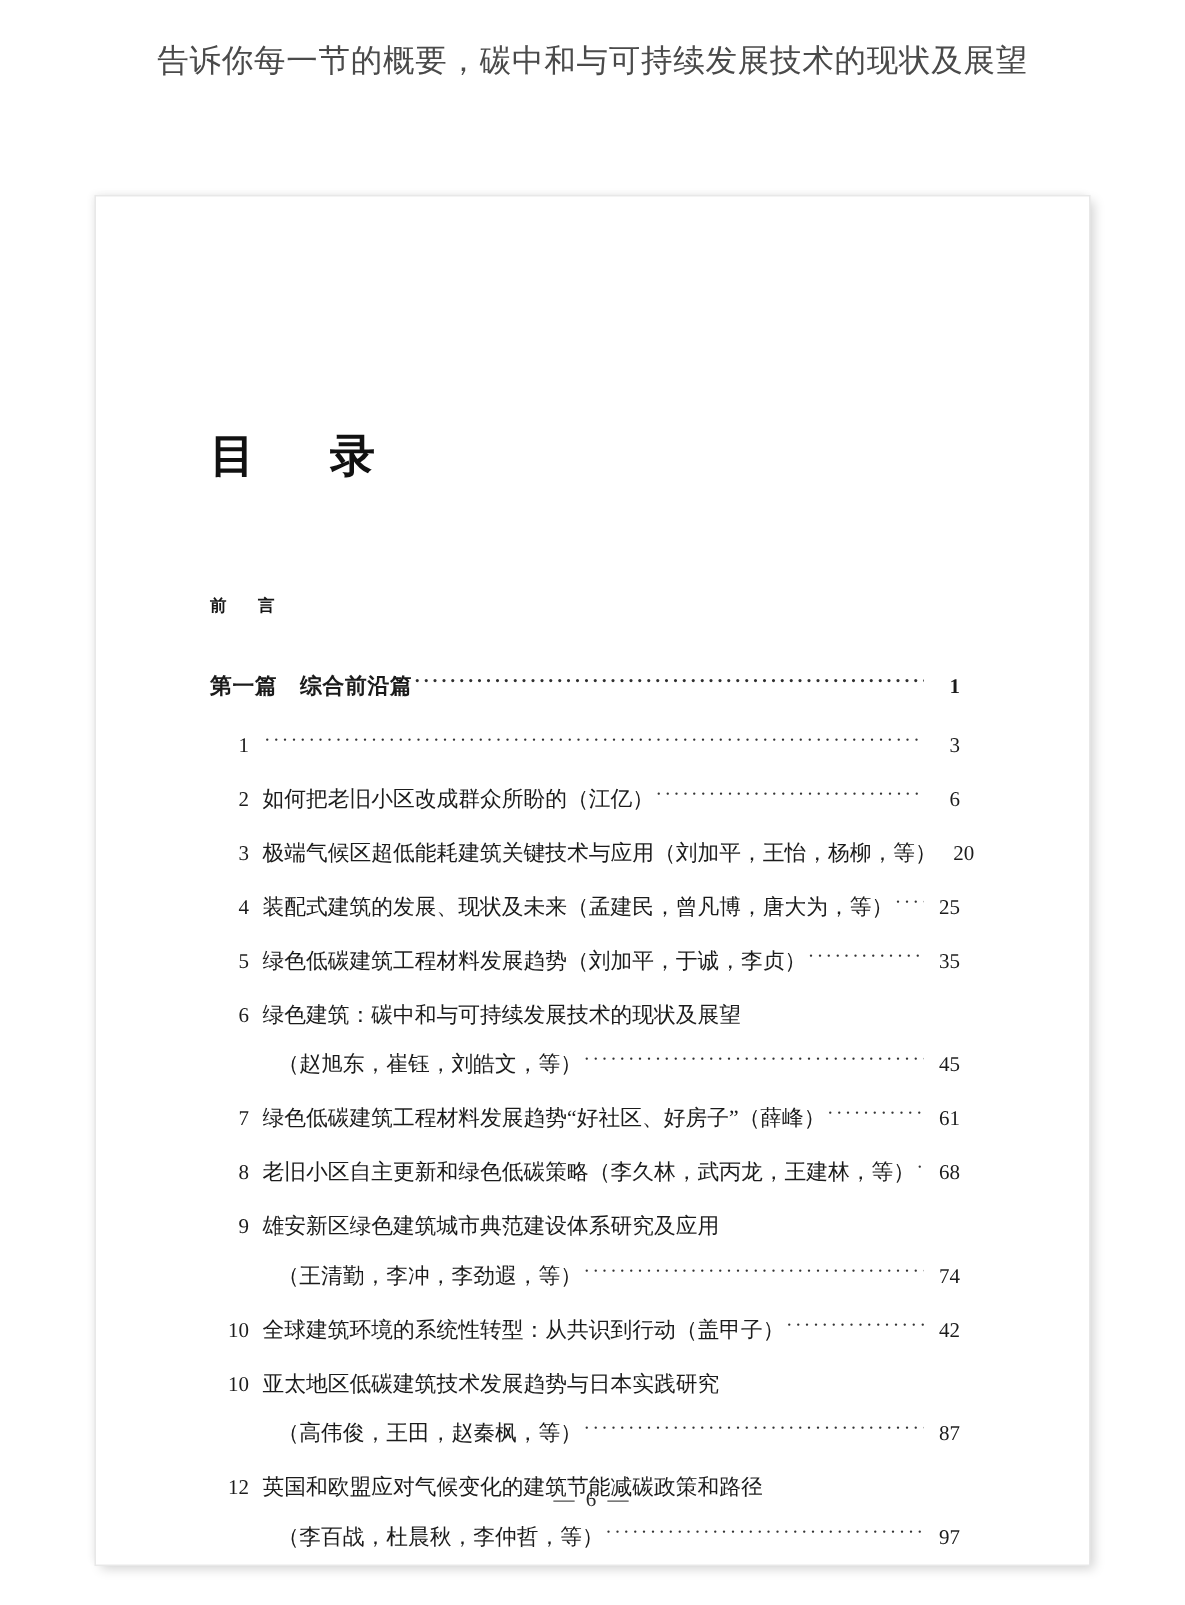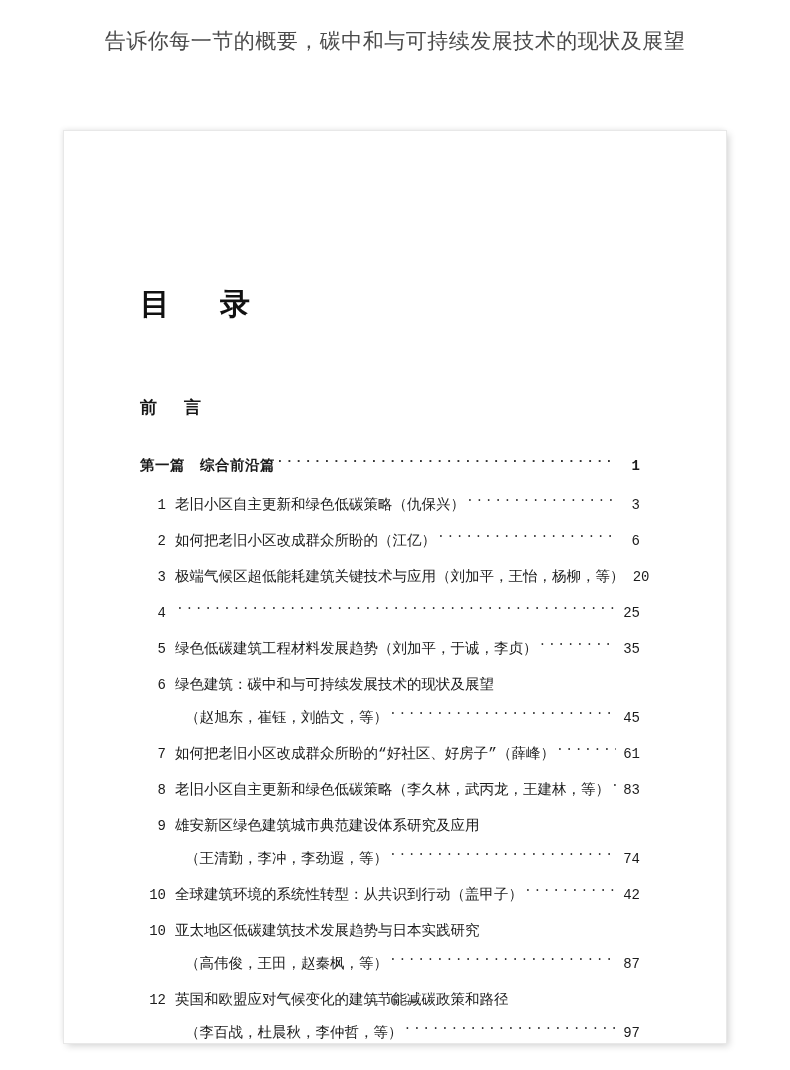--- a/index.html
+++ b/index.html
@@ -68,36 +68,35 @@
   .toc-body {
     position: absolute;
     left: 76px;
     top: 248px;
     width: 500px;
     color: #1b1b1b;
   }
 
   
   .preface-row {
-    font-size: 17px;
+    font-size: 11px;
     font-weight: bold;
     letter-spacing: 5px;
     color: #161616;
     margin-bottom: 38px;
   }
 
   
   .row {
     display: flex;
     align-items: baseline;
     font-size: 14.5px;
     line-height: 19px;
     margin-bottom: 17px;
     white-space: nowrap;
-    font-family: Liberation Mono, monospace;
   }
 
   .row .num {
     flex: 0 0 auto;
     width: 26px;
     text-align: right;
     font-size: 14px;
     color: #1b1b1b;
   }
   .row .gap {
@@ -182,21 +181,20 @@
 
       <div class="row section">
         <span class="sec-label">第一篇　综合前沿篇</span>
         <span class="leader"></span>
         <span class="pg">1</span>
       </div>
 
       <div class="row">
         <span class="num">1</span>
         <span class="gap"></span>
-        <span class="txt">老旧小区自主更新和绿色低碳策略（仇保兴）</span>
         <span class="leader"></span>
         <span class="pg">3</span>
       </div>
 
       <div class="row">
         <span class="num">2</span>
         <span class="gap"></span>
         <span class="txt">如何把老旧小区改成群众所盼的（江亿）</span>
         <span class="leader"></span>
         <span class="pg">6</span>
@@ -206,20 +204,21 @@
         <span class="num">3</span>
         <span class="gap"></span>
         <span class="txt">极端气候区超低能耗建筑关键技术与应用（刘加平，王怡，杨柳，等）</span>
         <span class="leader"></span>
         <span class="pg">20</span>
       </div>
 
       <div class="row">
         <span class="num">4</span>
         <span class="gap"></span>
+        <span class="txt">装配式建筑的发展、现状及未来（孟建民，曾凡博，唐大为，等）</span>
         <span class="leader"></span>
         <span class="pg">25</span>
       </div>
 
       <div class="row">
         <span class="num">5</span>
         <span class="gap"></span>
         <span class="txt">绿色低碳建筑工程材料发展趋势（刘加平，于诚，李贞）</span>
         <span class="leader"></span>
         <span class="pg">35</span>
@@ -235,31 +234,31 @@
         <span class="num"></span>
         <span class="gap"></span>
         <span class="txt">（赵旭东，崔钰，刘皓文，等）</span>
         <span class="leader"></span>
         <span class="pg">45</span>
       </div>
 
       <div class="row">
         <span class="num">7</span>
         <span class="gap"></span>
-        <span class="txt">如何把老旧小区改成群众所盼的“好社区、好房子”（薛峰）</span>
+        <span class="txt">绿色低碳建筑工程材料发展趋势“好社区、好房子”（薛峰）</span>
         <span class="leader"></span>
         <span class="pg">61</span>
       </div>
 
       <div class="row">
         <span class="num">8</span>
         <span class="gap"></span>
         <span class="txt">老旧小区自主更新和绿色低碳策略（李久林，武丙龙，王建林，等）</span>
         <span class="leader"></span>
-        <span class="pg">83</span>
+        <span class="pg">68</span>
       </div>
 
       <div class="row titleonly">
         <span class="num">9</span>
         <span class="gap"></span>
         <span class="txt">雄安新区绿色建筑城市典范建设体系研究及应用</span>
         <span class="leader"></span>
       </div>
       <div class="row cont">
         <span class="num"></span>

